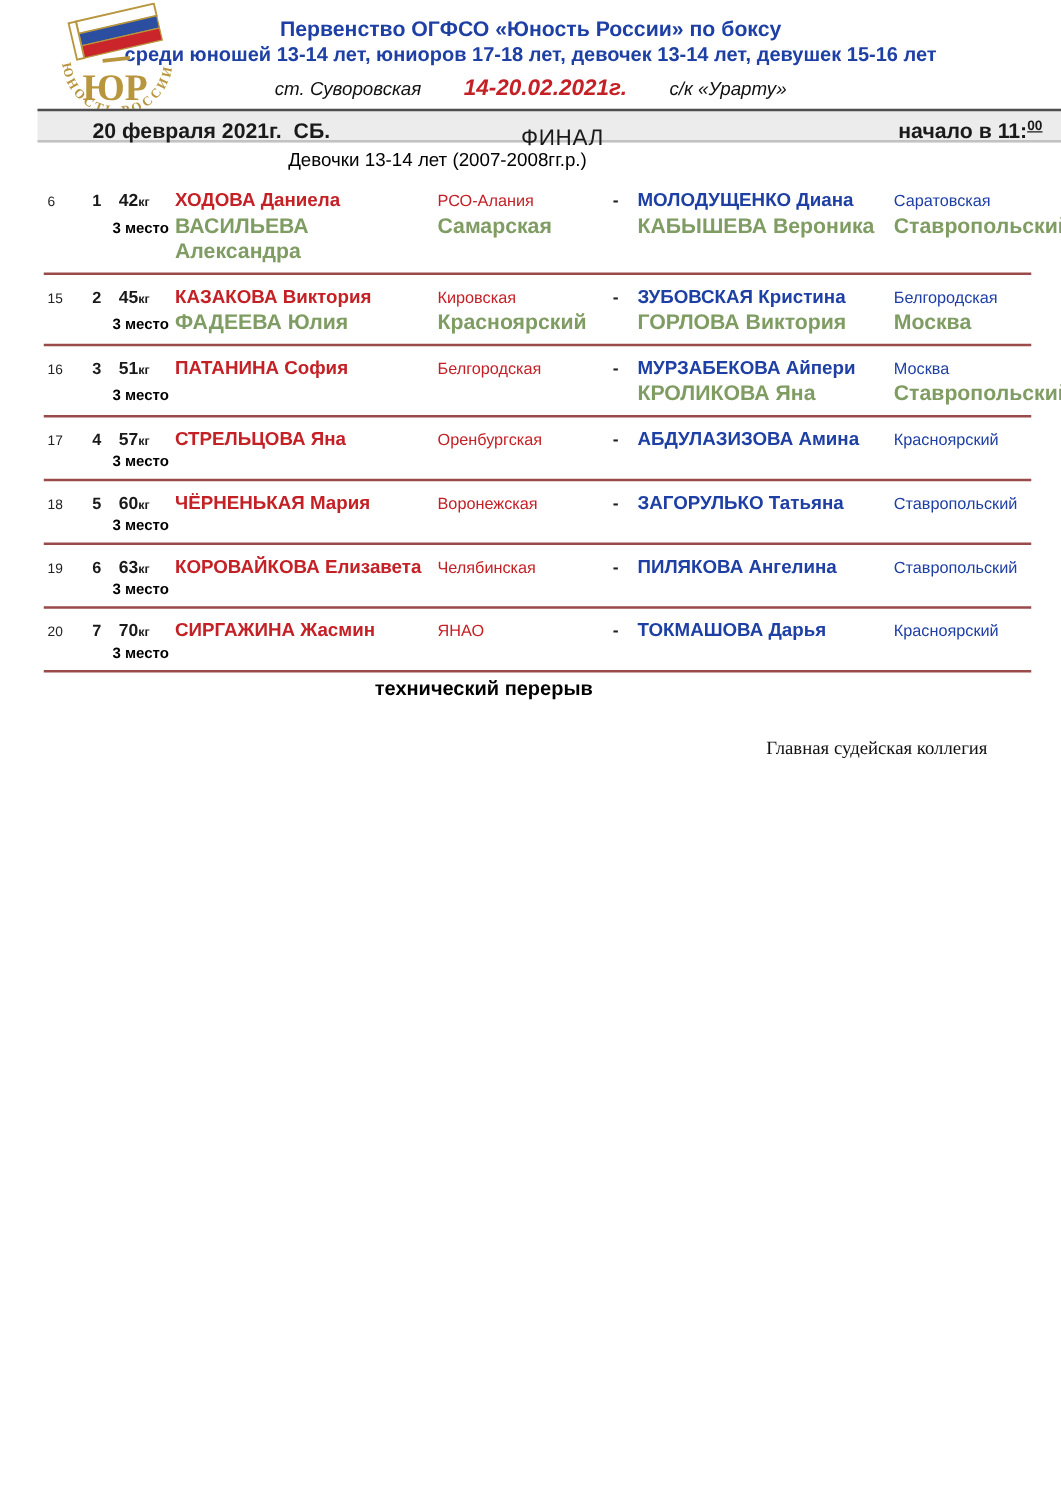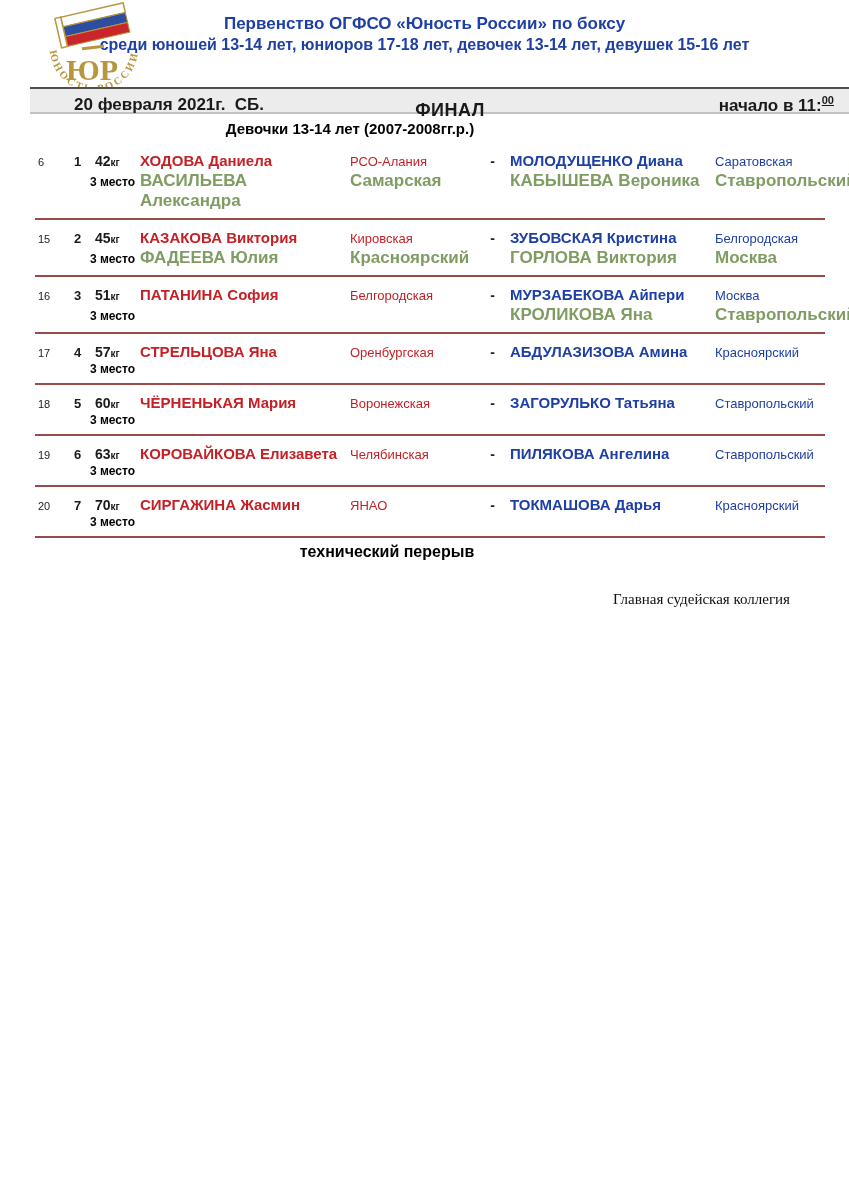--- a/index.html
+++ b/index.html
@@ -27,30 +27,30 @@
   .dates{font-size:18px; font-style:italic; font-weight:bold; color:var(--red);}
 
   
   .session-bar{
     position:absolute; left:30px; top:87px; width:840px; height:27px;
     background:var(--bar-bg);
     border-top:2px solid #4f4f4f; border-bottom:2px solid #c2c2c2;
     display:grid; grid-template-columns:1fr auto 1fr; align-items:center;
   }
   .session-date{font-size:17px; font-weight:bold; padding-left:44px; white-space:pre;}
-  .session-stage{font-size:18px; font-weight:bold; letter-spacing:.5px;margin-top:11px;}
+  .session-stage{font-size:18px; font-weight:normal; letter-spacing:.5px;margin-top:11px;}
   .session-start{font-size:17px; font-weight:bold; text-align:right; padding-right:36px;}
   .session-start .sup{
     font-size:11px; vertical-align:super; text-decoration:underline; font-weight:bold;
   }
 
   
   .section-title{
     position:absolute; left:0; top:120px; width:700px; text-align:center;
-    font-size:15px; font-weight:bold; color:#000;
+    font-size:15px; font-weight:normal; color:#000;
   }
 
   
   .bouts{position:absolute; left:35px; top:143px; width:790px;}
   .bout-row{border-bottom:2px solid var(--sep); padding:9px 0 7px;}
   .line{display:grid; grid-template-columns:25px 35px 45px 210px 125px 35px 205px 110px; align-items:baseline;}
   .line.sub{grid-template-columns:25px 80px 210px 125px 35px 205px 110px; margin-top:2px;}
   .c{display:block;}
   .seq{font-size:11px; color:#222; text-align:left; padding-left:3px;}
   .no{font-size:13px; font-weight:bold; text-align:center;}
@@ -94,20 +94,25 @@
         <rect x="30" y="8" width="6" height="30" fill="#ffffff" stroke="#b8963e" stroke-width="1.5"></rect>
       </g>
       <rect x="54" y="44" width="22" height="3" fill="#b8963e" transform="rotate(-6 65 45)"></rect>
       <text x="64" y="78" text-anchor="middle" font-size="30" font-weight="bold" fill="#b8963e" font-family="Liberation Serif, serif">ЮР</text>
     </svg>
   </div>
 
   <header class="title-block">
     <div class="title-1">Первенство ОГФСО «Юность России» по боксу</div>
     <div class="title-2">среди юношей 13-14 лет, юниоров 17-18 лет, девочек 13-14 лет, девушек 15-16 лет</div>
+    <div class="venue-line">
+      <span class="venue">ст. Суворовская</span>
+      <span class="dates">14-20.02.2021г.</span>
+      <span class="venue">с/к «Урарту»</span>
+    </div>
   </header>
 
   <div class="session-bar">
     <span class="session-date">20 февраля 2021г.  СБ.</span>
     <span class="session-stage">ФИНАЛ</span>
     <span class="session-start"><span>начало в 11:</span><span class="sup">00</span></span>
   </div>
 
   <div class="section-title">Девочки 13-14 лет (2007-2008гг.р.)</div>
 

